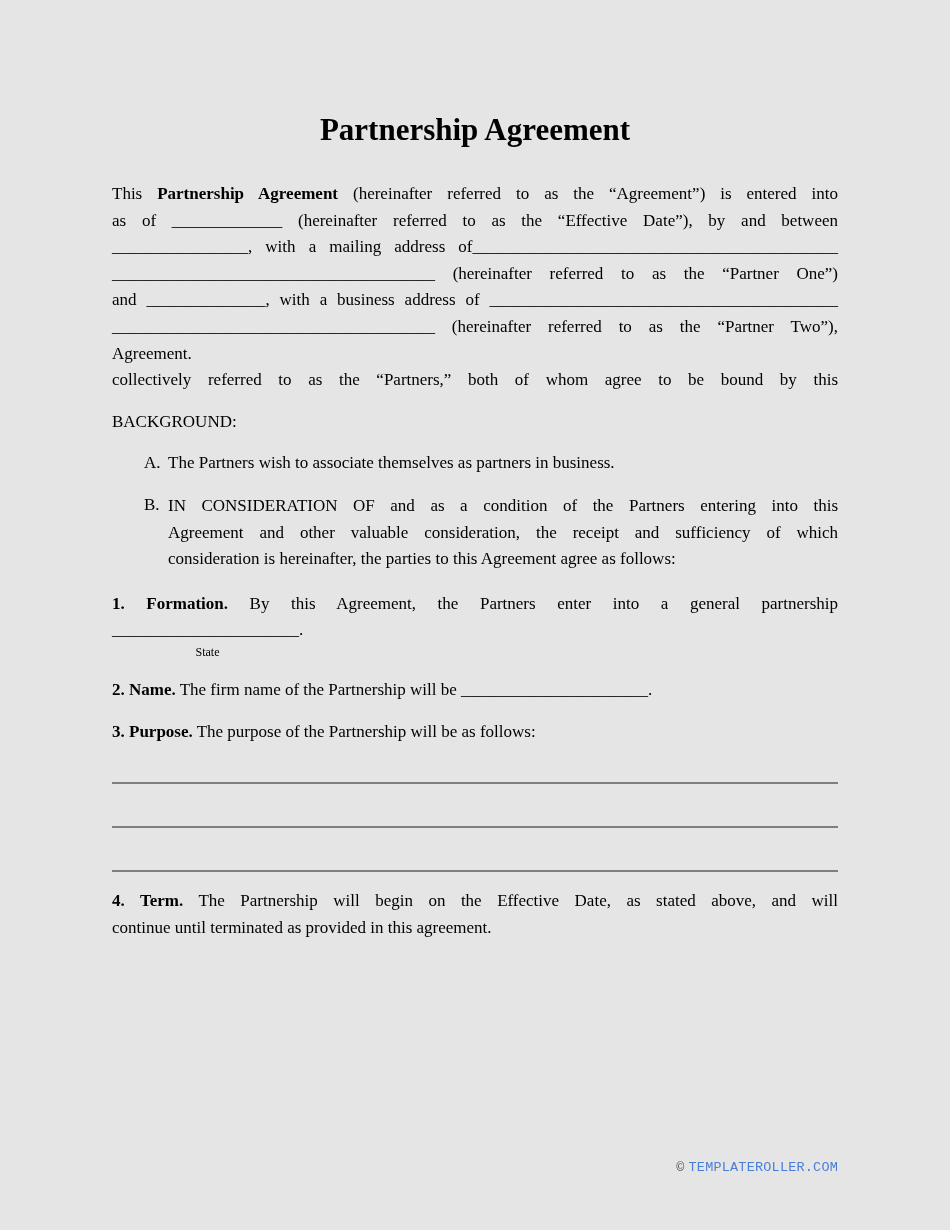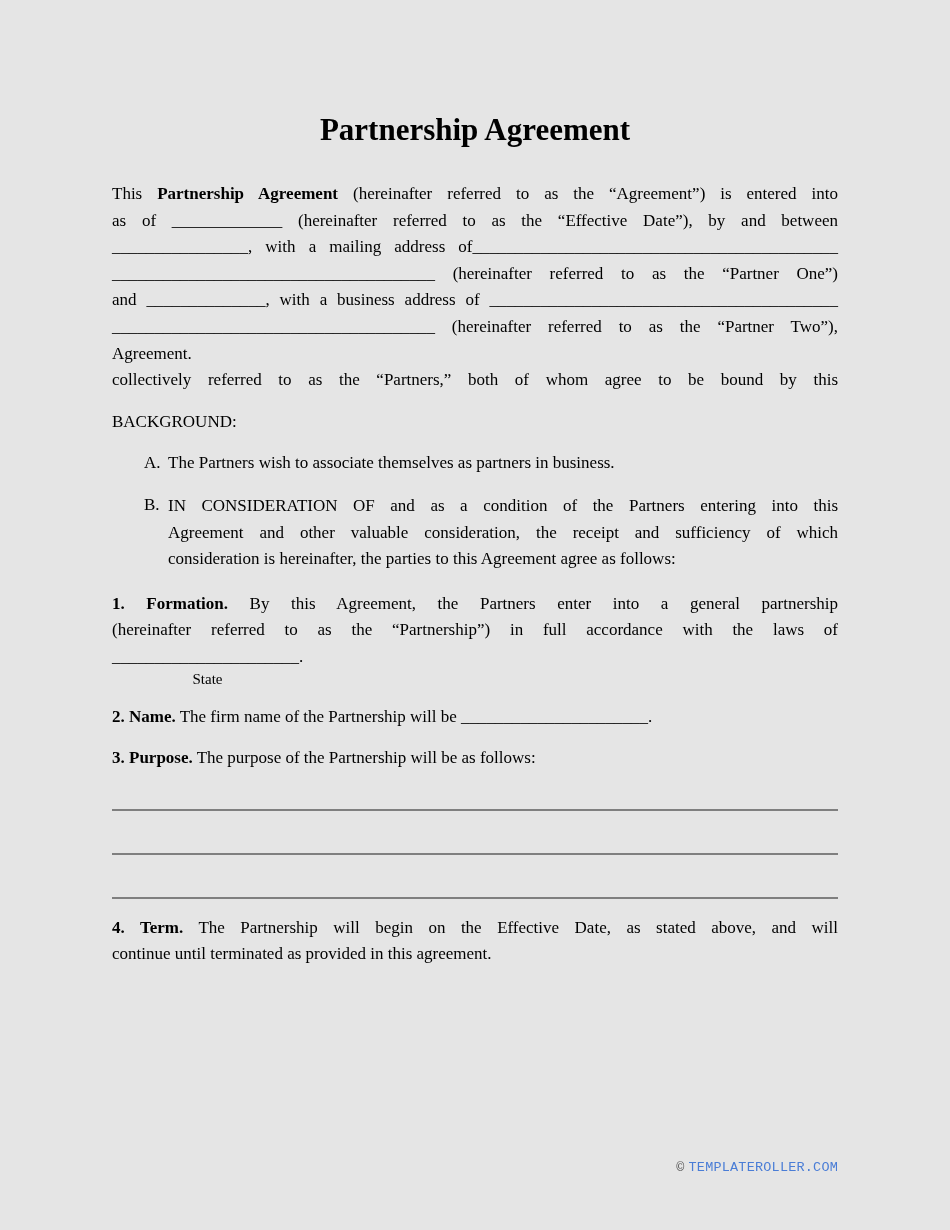--- a/index.html
+++ b/index.html
@@ -25,21 +25,21 @@
   .section-4-term{margin-top:16px;}
   .line{text-align:left;}
   .line.j{text-align:justify;text-align-last:justify;}
   .b{font-weight:bold;}
   .list-item{position:relative;padding-left:56px;}
   .list-item .marker{position:absolute;left:32px;top:0;}
   .indent-para{padding-left:56px;}
   .rule{margin-top:0;height:42px;border-bottom:2px solid #7f7f7f;}
   .purpose-fill-line-1{height:37px;}
   .state-label{
-    width:191px;text-align:center;font-size:15px;line-height:20px;margin-top:-2px;
+    width:191px;text-align:center;font-size:12px;line-height:20px;margin-top:-2px;
   }
   .footer{
     position:absolute;top:1160px;right:112px;
     font-family:Liberation Mono, monospace;font-size:13.5px;line-height:16px;
     letter-spacing:0.2px;white-space:nowrap;text-align:right;
   }
   .footer .copy{color:#555555;margin-right:4px;}
   .footer .flink{color:#4a7dd6;text-decoration:none;cursor:pointer;}
 </style>
 </head>
@@ -69,21 +69,20 @@
       <div class="block list-item recital-b">
         <span class="marker">B.</span>
       </div>
       <div class="block indent-para consideration-paragraph">
         <div class="line j"><span>IN CONSIDERATION OF and as a condition of the Partners entering into this</span></div>
         <div class="line j"><span>Agreement and other valuable consideration, the receipt and sufficiency of which</span></div>
         <div class="line"><span>consideration is hereinafter, the parties to this Agreement agree as follows:</span></div>
       </div>
       <div class="block para section-1-formation">
         <div class="line j"><span class="b">1. Formation.</span><span> By this Agreement, the Partners enter into a general partnership</span></div>
-        <div class="line j"><span>(hereinafter referred to as the “Partnership”) in full accordance with the laws of</span></div>
         <div class="line"><span>______________________.</span></div>
         <div class="state-label">State</div>
       </div>
       <div class="block para section-2-name">
         <div class="line"><span class="b">2. Name.</span><span> The firm name of the Partnership will be ______________________.</span></div>
       </div>
       <div class="block para section-3-purpose">
         <div class="line"><span class="b">3. Purpose.</span><span> The purpose of the Partnership will be as follows:</span></div>
       </div>
       <div class="block rule purpose-fill-line-1"></div>

